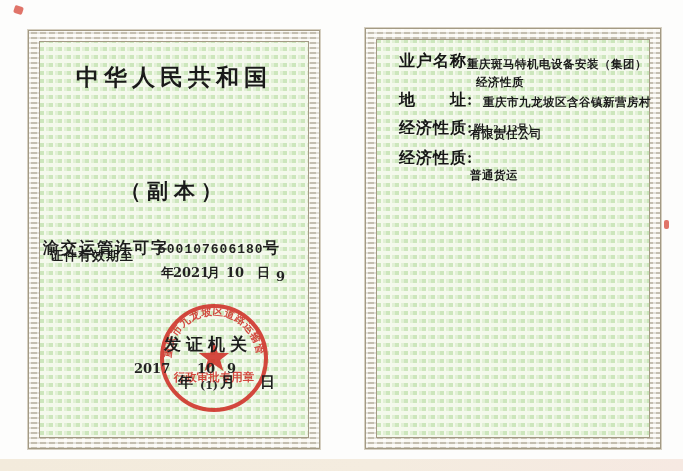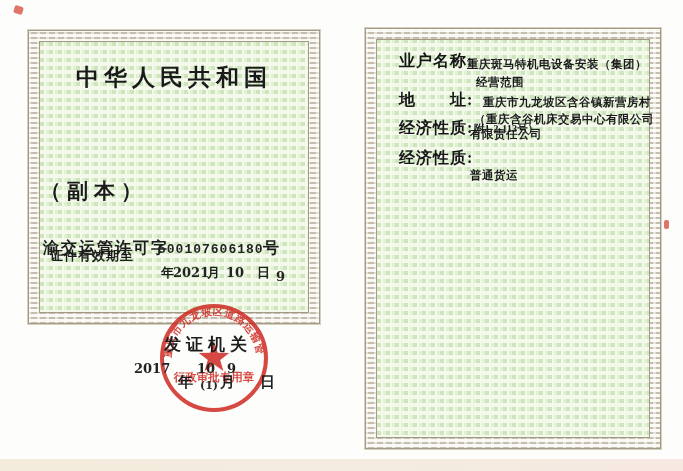--- a/index.html
+++ b/index.html
@@ -12,37 +12,37 @@
   .artifact{position:absolute;background:rgba(213,70,56,.75);border-radius:2px;}
   .a1{left:14px;top:6px;width:9px;height:8px;transform:rotate(18deg);}
   .a2{left:664px;top:220px;width:5px;height:9px;}
 
   
   .page{position:absolute;box-sizing:border-box;padding:11px;
     background:
       repeating-linear-gradient(90deg,rgba(255,255,255,.55) 0 3px,rgba(255,255,255,0) 3px 9px),
       repeating-linear-gradient(0deg,rgba(148,138,113,.55) 0 2px,rgba(250,248,242,.95) 2px 5px);
     box-shadow:inset 0 0 0 1px #a39a84, 0 0 0 1px #d6d0c2;}
-  .page-left{left:28px;top:30px;width:292px;height:294px;}
+  .page-left{left:28px;top:30px;width:292px;height:419px;}
   .page-right{left:365px;top:28px;width:296px;height:421px;}
   .inner{position:relative;width:100%;height:100%;box-sizing:border-box;
     border:1px solid #a39a84;
     background-color:#f4f9ec;
     background-image:
       repeating-linear-gradient(0deg,#f4f9ec 0 2px,rgba(244,249,236,0) 2px 6px,#f4f9ec 6px 8px),
       repeating-linear-gradient(90deg,rgba(140,200,110,.38) 0 4px,rgba(140,200,110,0) 4px 6px,rgba(140,200,110,.18) 6px 9px);}
 
   .abs{position:absolute;white-space:nowrap;}
 
   
   .country{left:0;top:24px;width:100%;text-align:center;
     font:700 23px/1 "Liberation Serif","DejaVu Serif",serif;letter-spacing:5px;color:#1a1a1a;}
   .cert-title{left:0;top:70px;width:100%;text-align:center;
     font:900 27px/1 "DejaVu Sans","Liberation Sans",sans-serif;letter-spacing:1px;color:#111;}
-  .copy-type{left:0;top:139px;width:100%;text-align:left;
+  .copy-type{left:0;top:139px;width:100%;text-align:center;
     font:700 21px/1 "Liberation Serif",serif;letter-spacing:6px;color:#1a1a1a;}
 
   .permit-prefix{left:3px;top:198px;font:700 16px/1 "Liberation Serif",serif;letter-spacing:2px;color:#1c1c1c;}
   .permit-number{left:98px;top:201px;font:700 13px/1 "Liberation Mono","DejaVu Sans Mono",monospace;letter-spacing:1px;color:#222;padding-left:20px;}
   .permit-suffix{left:223px;top:198px;font:700 16px/1 "Liberation Serif",serif;color:#1c1c1c;}
 
   .validity-label{left:10px;top:207px;font:700 13px/1 "Liberation Serif",serif;letter-spacing:1px;color:#1c1c1c;}
   .v-num{font:700 13px/1 "DejaVu Serif",serif;color:#222;margin-left:48px;}
   .v-unit{font:700 13px/1 "Liberation Serif",serif;color:#1c1c1c;}
   .vy{left:85px;top:224px;} .vyu{left:121px;top:224px;}
@@ -114,25 +114,24 @@
       <span class="abs d-unit dum">月</span>
       <span class="abs d-unit dud">日</span>
     </div>
   </div>
 
   <div class="page page-right">
     <div class="inner">
 
       <span class="abs lbl biz-lbl">业户名称:</span>
       <span class="abs val biz-l1">重庆斑马特机电设备安装（集团）</span>
-      <span class="abs val biz-l2">经营范围</span>
+      <span class="abs val biz-l2">经济性质</span>
 
       <span class="abs lbl addr-lbl">地　　址:</span>
       <span class="abs val addr-l1">重庆市九龙坡区含谷镇新营房村</span>
-      <span class="abs val addr-l2">（重庆含谷机床交易中心有限公司</span>
       <span class="abs val-sm addr-l3">附1-2-113号）</span>
 
       <span class="abs lbl econ-lbl">经济性质:</span>
       <span class="abs val econ-val">有限责任公司</span>
 
       <span class="abs lbl scope-lbl">经济性质:</span>
       <span class="abs val scope-val">普通货运</span>
     </div>
   </div>
 

